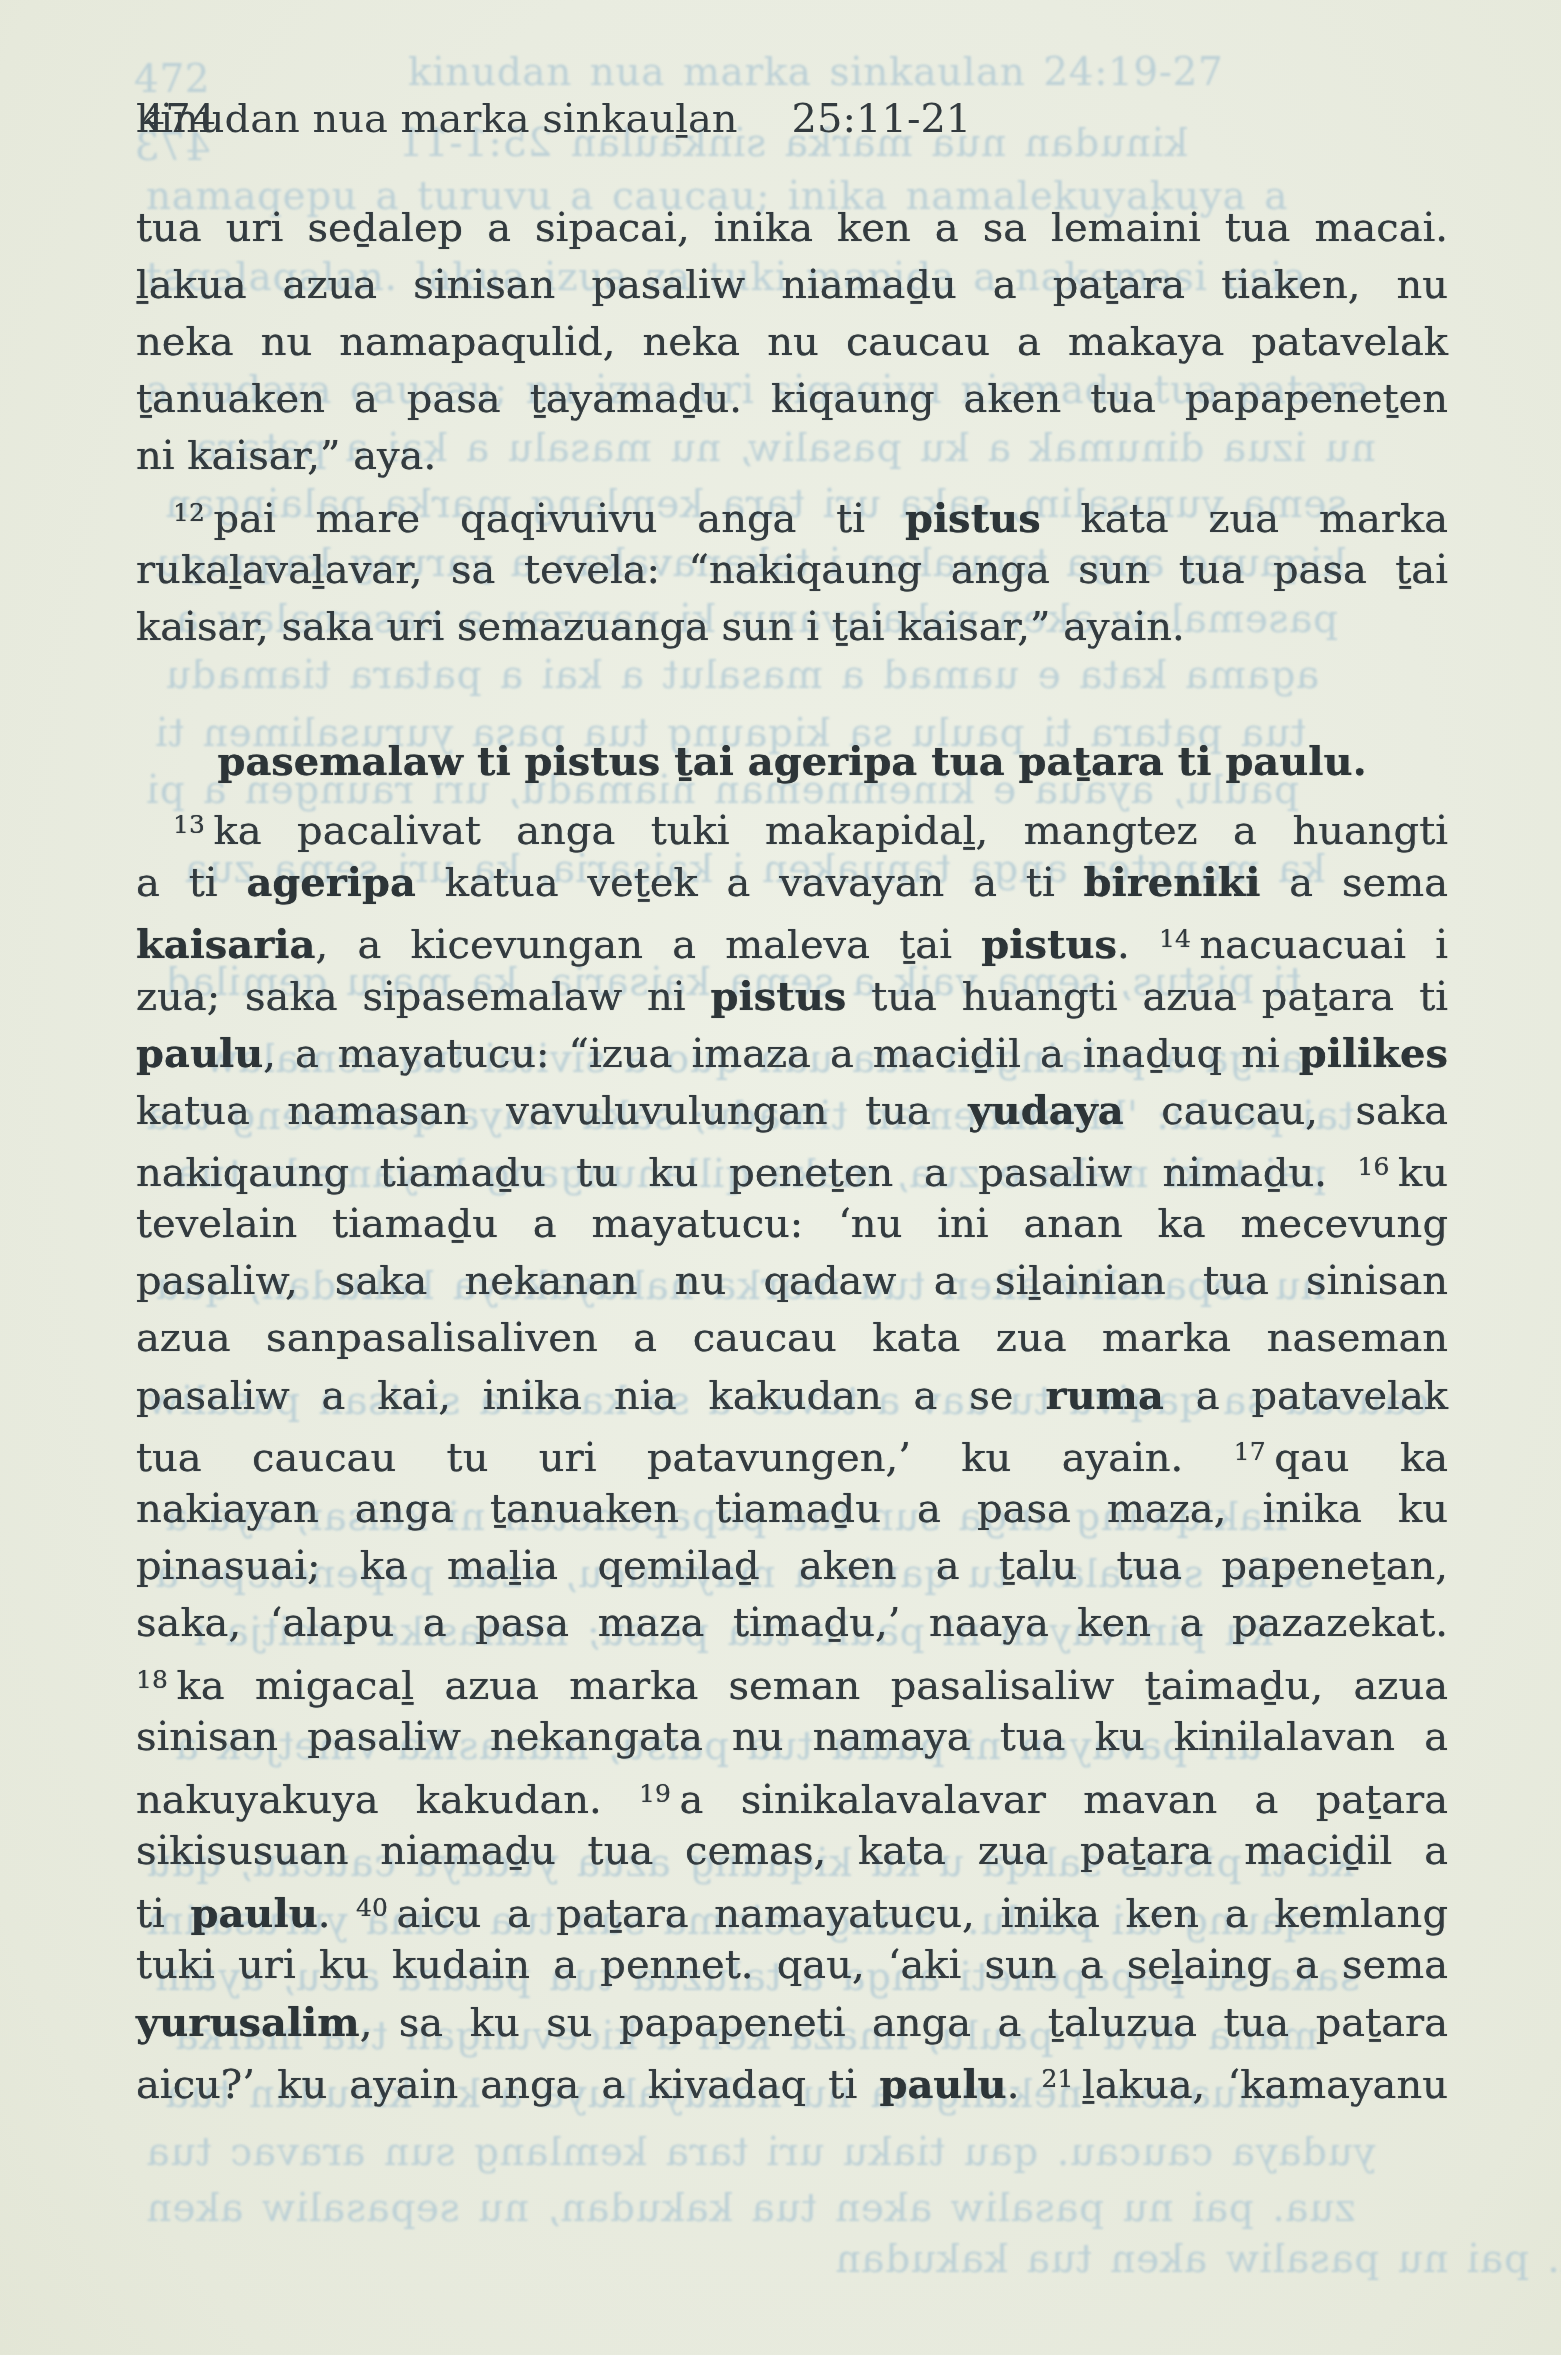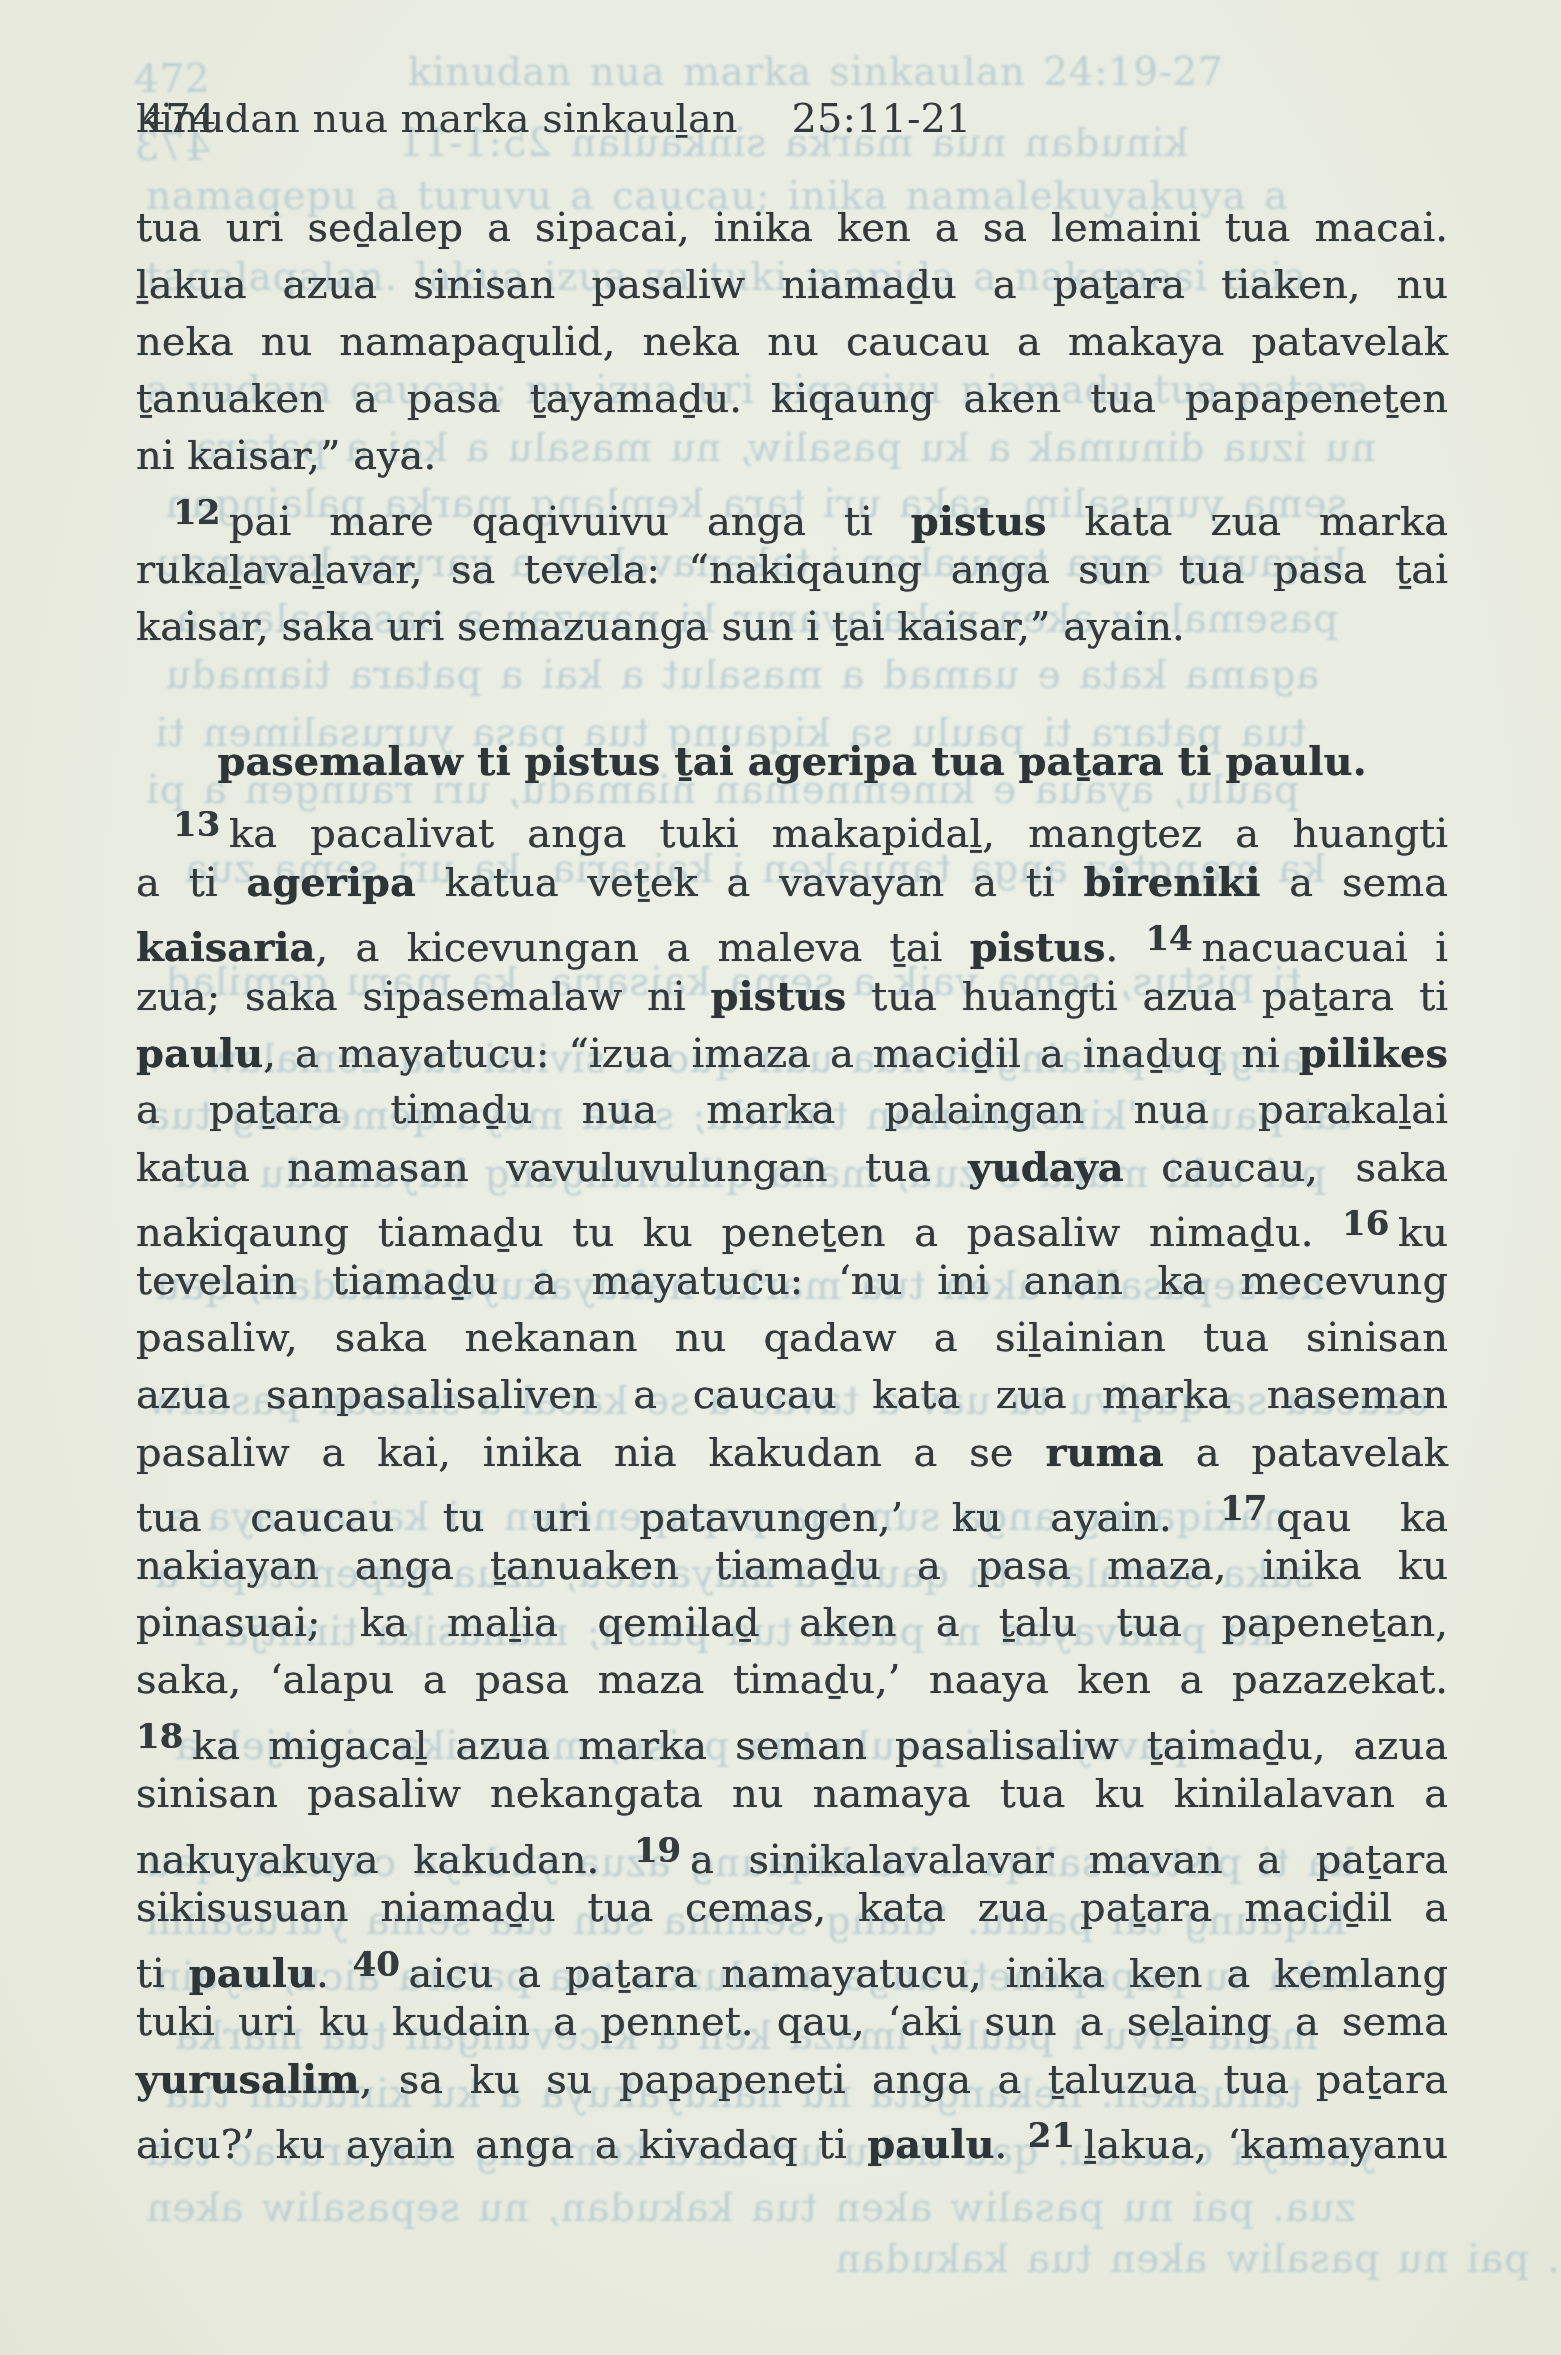--- a/index.html
+++ b/index.html
@@ -31,21 +31,21 @@
     text-shadow:0 0 0.7px rgba(43,52,56,.85);
   }
   .just{text-align:justify;text-align-last:justify;}
   .left{text-align:left;}
   .head{
     text-align:center;font-weight:700;
     margin-top:77px;margin-bottom:6.8px;color:#2d3538;
   }
   .ind{text-indent:37px;}
   .b{font-weight:700;color:#2d3538;}
-  .vn{font-weight:700;font-size:34px;vertical-align:10.7px;padding-right:8.7px;letter-spacing:0;}
+  .vn{font-weight:400;font-size:25px;vertical-align:10.7px;padding-right:8.7px;letter-spacing:0;}
 </style>
 </head>
 <body>
 
 <div class="page">
 
   <div class="ghost-layer" id="ghost-layer">
       <div class="g" style="left: 134px; top: 56px;">472</div>
       <div class="g" style="left: 408px; top: 49px;">kinudan nua marka sinkaulan 24:19-27</div>
       <div class="g m" style="left: 134px; top: 124px;">473</div>
@@ -99,21 +99,20 @@
         <div class="line left">ni kaisar,” aya.</div>
         <div class="line just ind"><span class="vn">12</span>pai mare qaqivuivu anga ti <span class="b">pistus</span> kata zua marka</div>
         <div class="line just">rukaḻavaḻavar, sa tevela: “nakiqaung anga sun tua pasa ṯai</div>
         <div class="line left">kaisar, saka uri semazuanga sun i ṯai kaisar,” ayain.</div>
         <div class="line head">pasemalaw ti pistus ṯai ageripa tua paṯara ti paulu.</div>
         <div class="line just ind"><span class="vn">13</span>ka pacalivat anga tuki makapidaḻ, mangtez a huangti</div>
         <div class="line just">a ti <span class="b">ageripa</span> katua veṯek a vavayan a ti <span class="b">bireniki</span> a sema</div>
         <div class="line just"><span class="b">kaisaria</span>, a kicevungan a maleva ṯai <span class="b">pistus</span>. <span class="vn">14</span>nacuacuai i</div>
         <div class="line just">zua; saka sipasemalaw ni <span class="b">pistus</span> tua huangti azua paṯara ti</div>
         <div class="line just"><span class="b">paulu</span>, a mayatucu: “izua imaza a maciḏil a inaḏuq ni <span class="b">pilikes</span></div>
-        <div class="line just">a paṯara timaḏu nua marka palaingan nua parakaḻai</div>
         <div class="line just">katua namasan vavuluvulungan tua <span class="b">yudaya</span> caucau, saka</div>
         <div class="line just">nakiqaung tiamaḏu tu ku peneṯen a pasaliw nimaḏu. <span class="vn">16</span>ku</div>
         <div class="line just">tevelain tiamaḏu a mayatucu: ‘nu ini anan ka mecevung</div>
         <div class="line just">pasaliw, saka nekanan nu qadaw a siḻainian tua sinisan</div>
         <div class="line just">azua sanpasalisaliven a caucau kata zua marka naseman</div>
         <div class="line just">pasaliw a kai, inika nia kakudan a se <span class="b">ruma</span> a patavelak</div>
         <div class="line just">tua caucau tu uri patavungen,’ ku ayain. <span class="vn">17</span>qau ka</div>
         <div class="line just">nakiayan anga ṯanuaken tiamaḏu a pasa maza, inika ku</div>
         <div class="line just">pinasuai; ka maḻia qemilaḏ aken a ṯalu tua papeneṯan,</div>
         <div class="line just">saka, ‘alapu a pasa maza timaḏu,’ naaya ken a pazazekat.</div>

